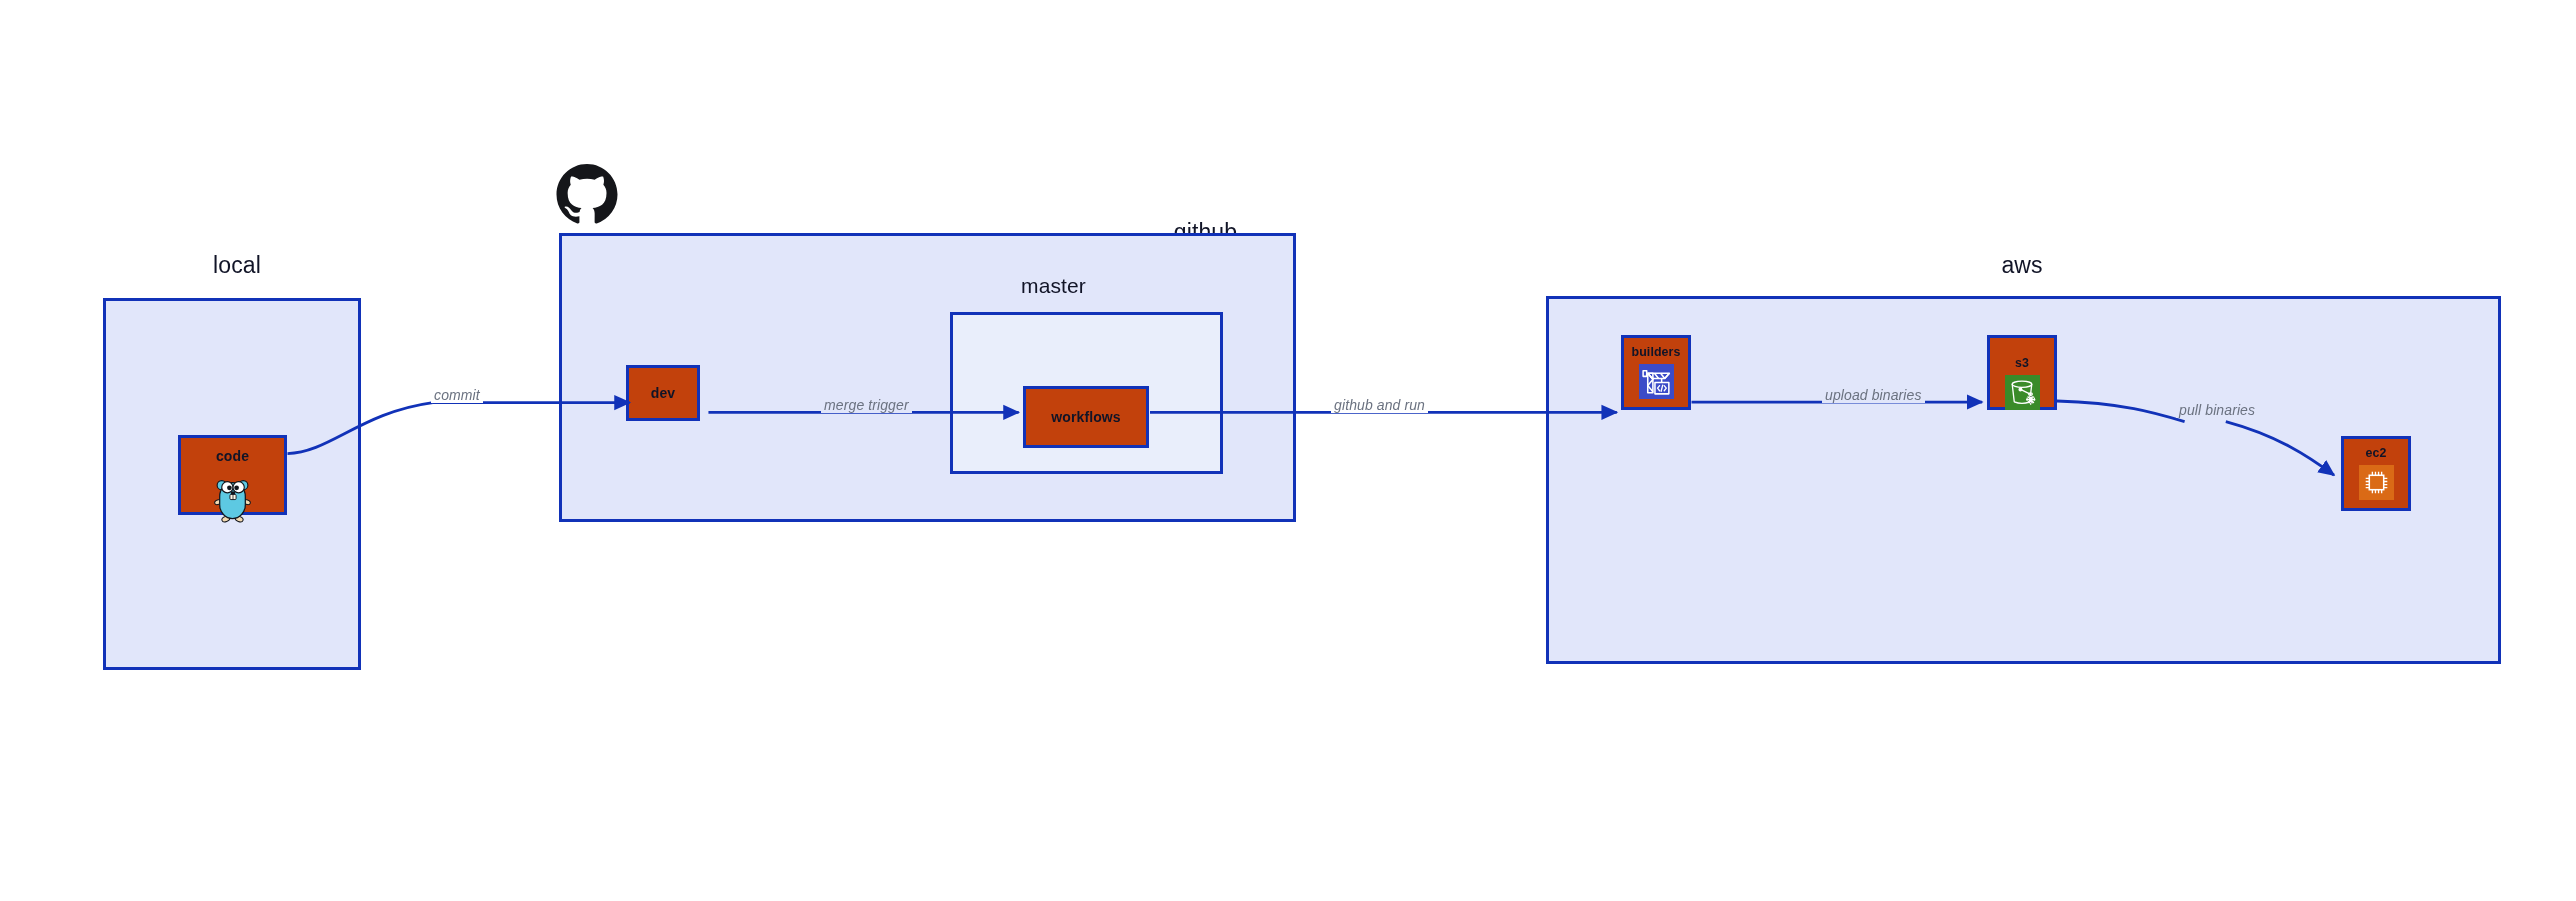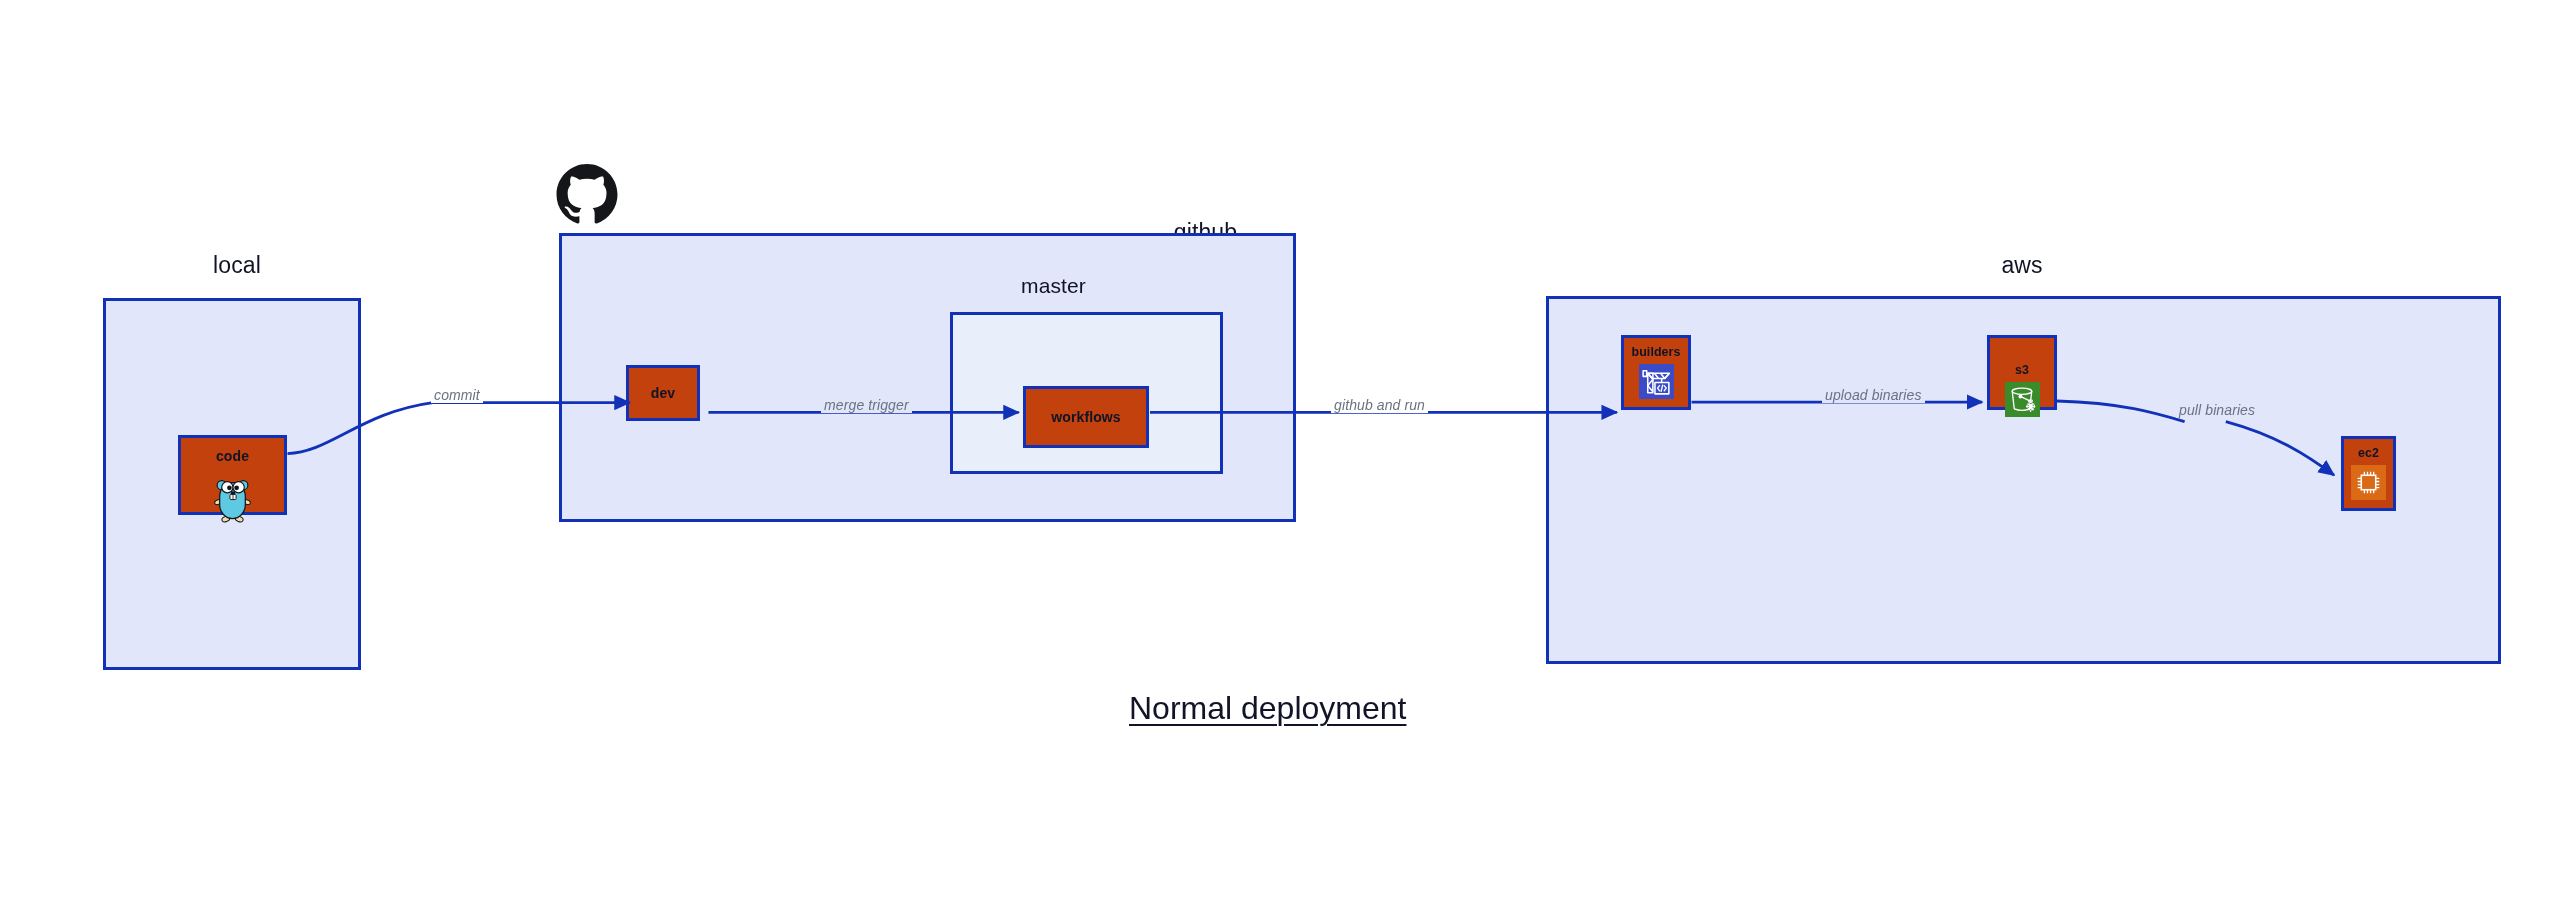--- a/index.html
+++ b/index.html
@@ -179,42 +179,42 @@
         </g>
         <g fill="none" stroke="#ffffff" stroke-width="2.6" stroke-linecap="round" stroke-linejoin="round">
           <path d="M40 42 L36 47 L40 52"></path>
           <path d="M49 42 L53 47 L49 52"></path>
           <path d="M46 41 L43 53"></path>
         </g>
       </svg>
     </span>
   </div>
 
-  <div class="node" style="left:1987px; top:335px; width:70px; height:75px; padding-top:25px;">
+  <div class="node" style="left:1987px; top:335px; width:70px; height:75px; padding-top:18px;">
     <span class="node-label" style="font-size:12.4px;">s3</span>
     <span class="node-icon" style="margin-top:5.2px;">
       <svg width="35" height="35" viewBox="0 0 68 68" xmlns="http://www.w3.org/2000/svg">
         <rect x="0" y="0" width="68" height="68" fill="#3a8b29"></rect>
         <g fill="none" stroke="#ffffff" stroke-width="2.6" stroke-linejoin="round" stroke-linecap="round">
           <ellipse cx="33" cy="18" rx="19" ry="6"></ellipse>
           <path d="M14 18 L18 52 Q33 58 48 52 L52 18"></path>
           <path d="M30 28 L49 37"></path>
           <circle cx="30" cy="28" r="2.6" fill="#ffffff"></circle>
           <ellipse cx="49.5" cy="37" rx="3.6" ry="2.4"></ellipse>
         </g>
         <g stroke="#ffffff" stroke-width="2.4" stroke-linecap="round">
           <path d="M50 39 L50 57 M42 48 L58 48 M44.5 42.5 L55.5 53.5 M55.5 42.5 L44.5 53.5"></path>
           <path d="M47 42 L50 45 L53 42 M47 54 L50 51 L53 54"></path>
           <path d="M43 45 L43 49 M57 45 L57 49"></path>
         </g>
       </svg>
     </span>
   </div>
 
-  <div class="node" style="left:2341px; top:436px; width:55px; height:75px; padding-top:7.2px;">
+  <div class="node" style="left:2341px; top:436px; width:70px; height:75px; padding-top:7.2px;">
     <span class="node-label" style="font-size:12.4px;">ec2</span>
     <span class="node-icon" style="margin-top:5.2px;">
       <svg width="35" height="35" viewBox="0 0 68 68" xmlns="http://www.w3.org/2000/svg">
         <rect x="0" y="0" width="68" height="68" fill="#da6a16"></rect>
         <rect x="20" y="20" width="28" height="28" fill="none" stroke="#ffffff" stroke-width="3"></rect>
         <g stroke="#ffffff" stroke-width="2.6" stroke-linecap="butt">
           <path d="M26 20 L26 13 M32 20 L32 13 M38 20 L38 13 M44 20 L44 13"></path>
           <path d="M26 48 L26 55 M32 48 L32 55 M38 48 L38 55 M44 48 L44 55"></path>
           <path d="M20 26 L13 26 M20 32 L13 32 M20 38 L13 38 M20 44 L13 44"></path>
           <path d="M48 26 L55 26 M48 32 L55 32 M48 38 L55 38 M48 44 L55 44"></path>
@@ -248,16 +248,15 @@
   <span class="edge-label on-white" style="left:431px; top:395px; transform:translateY(-50%);">commit</span>
 
   <span class="edge-label on-group" style="left:821px; top:405px; transform:translateY(-50%);">merge trigger</span>
 
   <span class="edge-label on-white" style="left:1331px; top:405px; transform:translateY(-50%);">github and run</span>
 
   <span class="edge-label on-group" style="left:1822px; top:395px; transform:translateY(-50%);">upload binaries</span>
 
   <span class="edge-label on-group" style="left:2176px; top:410px; transform:translateY(-50%);">pull binaries</span>
 
-  <div id="caption" style="left:1129px; top:690px;">Normal deployment</div>
 
 </div>
 
 
 </body></html>

